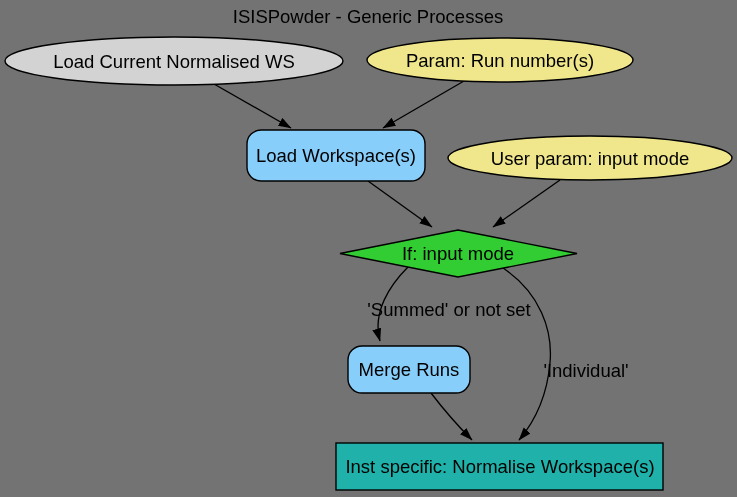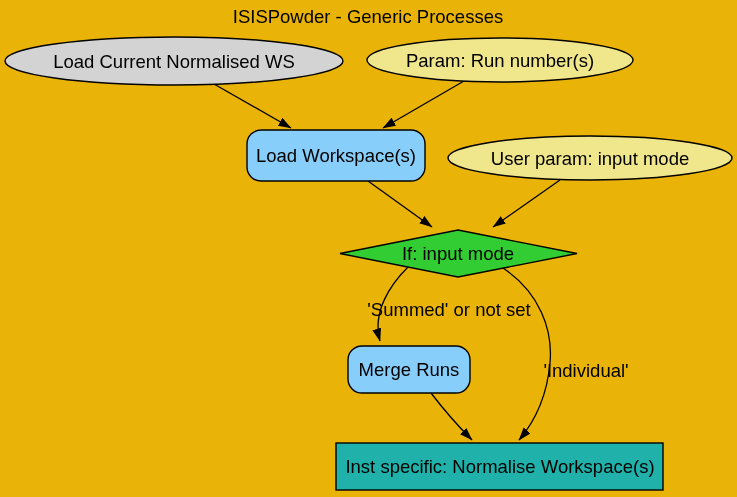--- a/index.html
+++ b/index.html
@@ -5,21 +5,21 @@
   html, body {
     margin: 0;
     padding: 0;
     background: #ffffff;
     font-family: "Liberation Sans", sans-serif;
   }
   .canvas {
     position: relative;
     width: 737px;
     height: 497px;
-    background: #eab308;
+    background: #737373;
     overflow: hidden;
     text-align: right;
   }
   svg { display: block; }
   .node-shape {
     stroke: #000000;
     stroke-width: 1.4;
   }
   .edge {
     fill: none;

